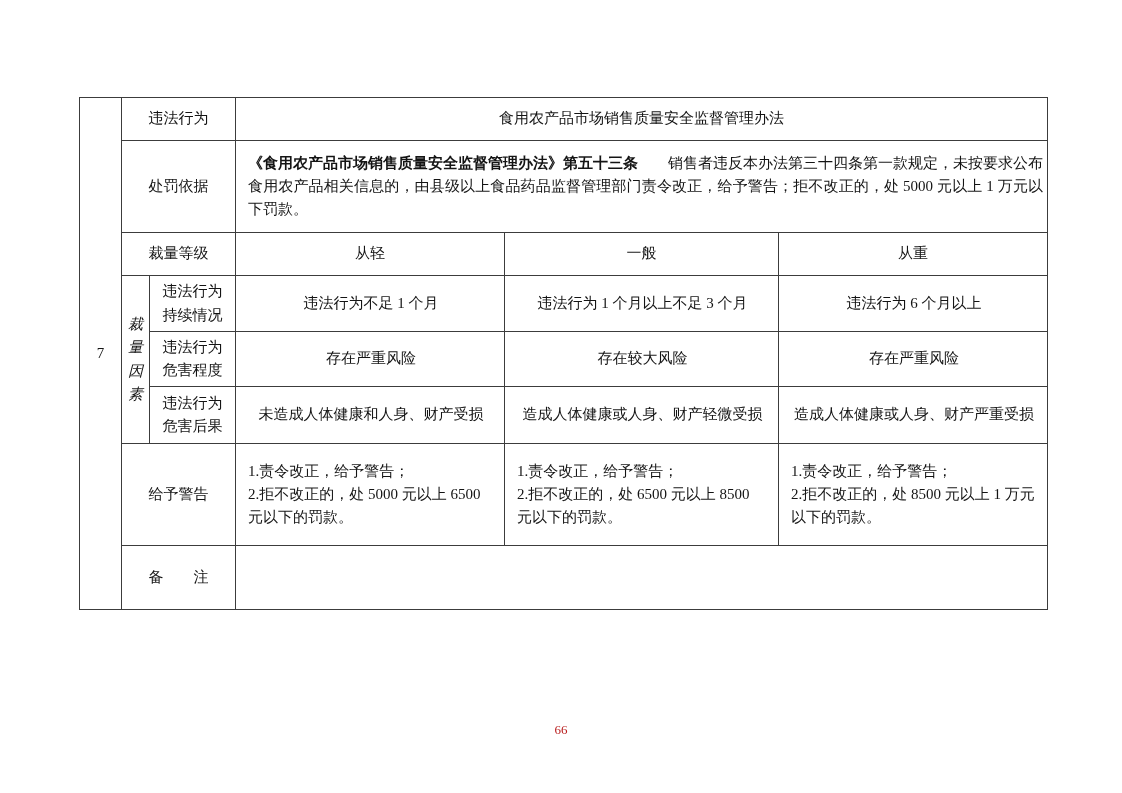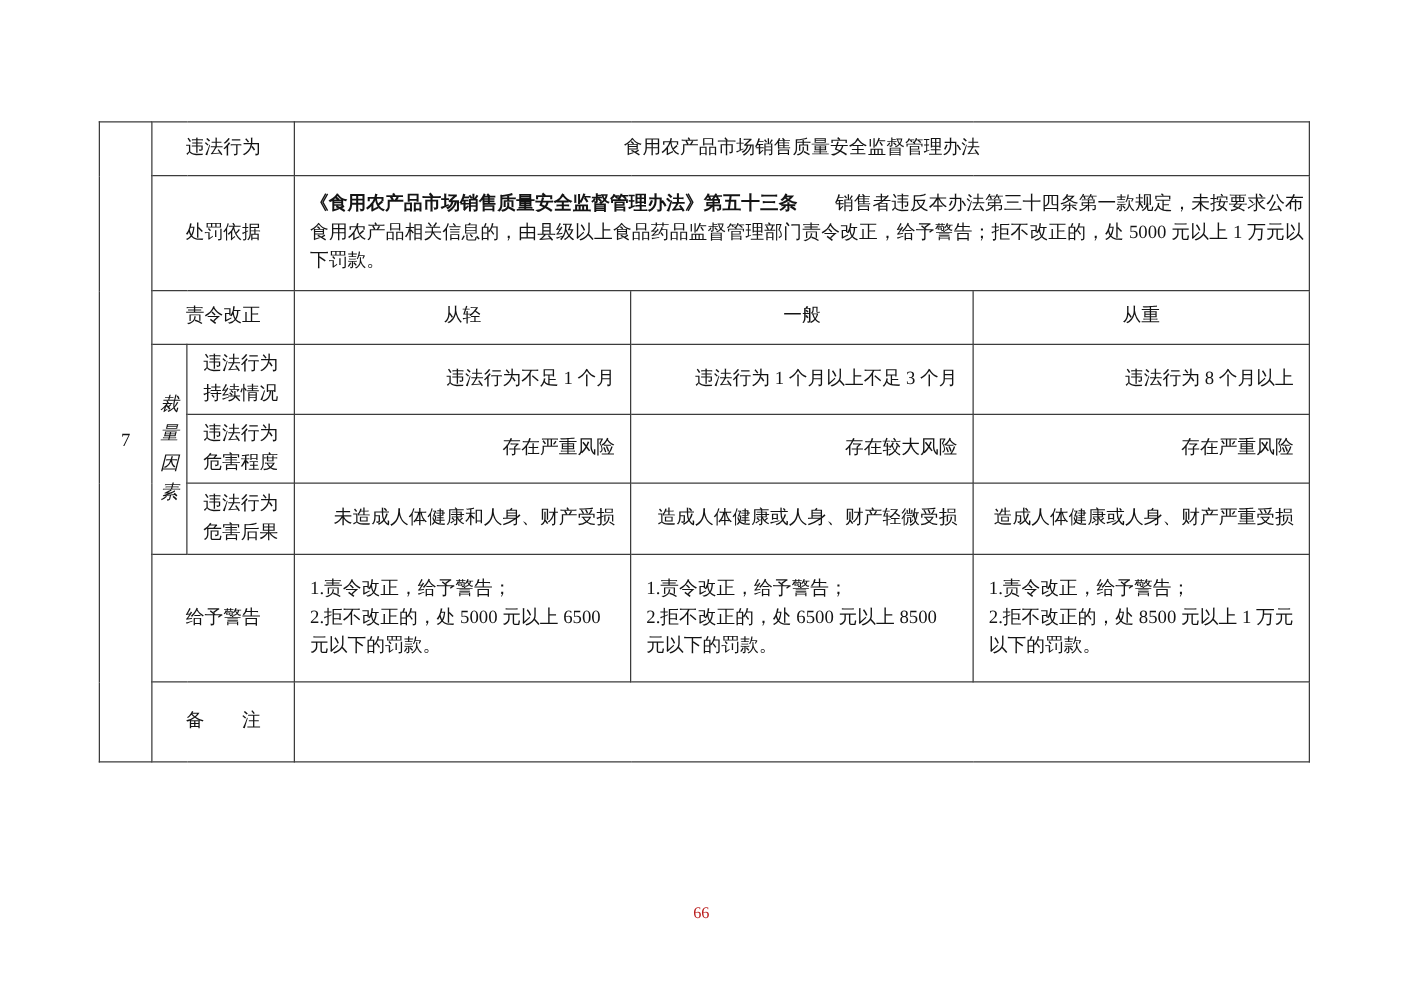--- a/index.html
+++ b/index.html
@@ -44,21 +44,21 @@
     font-weight: bold;
     text-align: center;
     padding: 2px 4px;
   }
   .num-cell {
     font-weight: bold;
     text-align: center;
     font-size: 15px;
   }
   .center { text-align: center; padding: 2px 8px; }
-  .datacell { text-align: right; padding: 4px 12px 4px 14px; }
+  .datacell { text-align: center; padding: 4px 12px 4px 14px; }
   .basis-cell {
     text-align: justify;
     padding: 6px 4px 6px 12px;
     line-height: 1.72;
   }
   .basis-cite { font-weight: bold; }
   .basis-body { padding-left: 30px; }
   .vert-lbl {
     font-weight: bold;
     text-align: center;
@@ -109,33 +109,33 @@
       <th class="lbl" colspan="2">违法行为</th>
       <td class="center" colspan="3">食用农产品市场销售质量安全监督管理办法</td>
     </tr>
 
     <tr class="r-basis">
       <th class="lbl" colspan="2">处罚依据</th>
       <td class="basis-cell" colspan="3"><span class="basis-cite">《食用农产品市场销售质量安全监督管理办法》第五十三条</span><span class="basis-body">销售者违反本办法第三十四条第一款规定，未按要求公布食用农产品相关信息的，由县级以上食品药品监督管理部门责令改正，给予警告；拒不改正的，处 5000 元以上 1 万元以下罚款。</span></td>
     </tr>
 
     <tr class="r-grade">
-      <th class="lbl" colspan="2">责令改正</th>
+      <th class="lbl" colspan="2">裁量等级</th>
       <td class="center">从轻</td>
       <td class="center">一般</td>
       <td class="center">从重</td>
     </tr>
 
     <tr class="r-f1">
       <th class="vert-lbl" rowspan="3">裁量因素</th>
       <th class="sub-lbl">违法行为
 持续情况</th>
       <td class="datacell">违法行为不足 1 个月</td>
       <td class="datacell">违法行为 1 个月以上不足 3 个月</td>
-      <td class="datacell">违法行为 8 个月以上</td>
+      <td class="datacell">违法行为 6 个月以上</td>
     </tr>
 
     <tr class="r-f2">
       <th class="sub-lbl">违法行为
 危害程度</th>
       <td class="datacell">存在严重风险</td>
       <td class="datacell">存在较大风险</td>
       <td class="datacell">存在严重风险</td>
     </tr>
 

